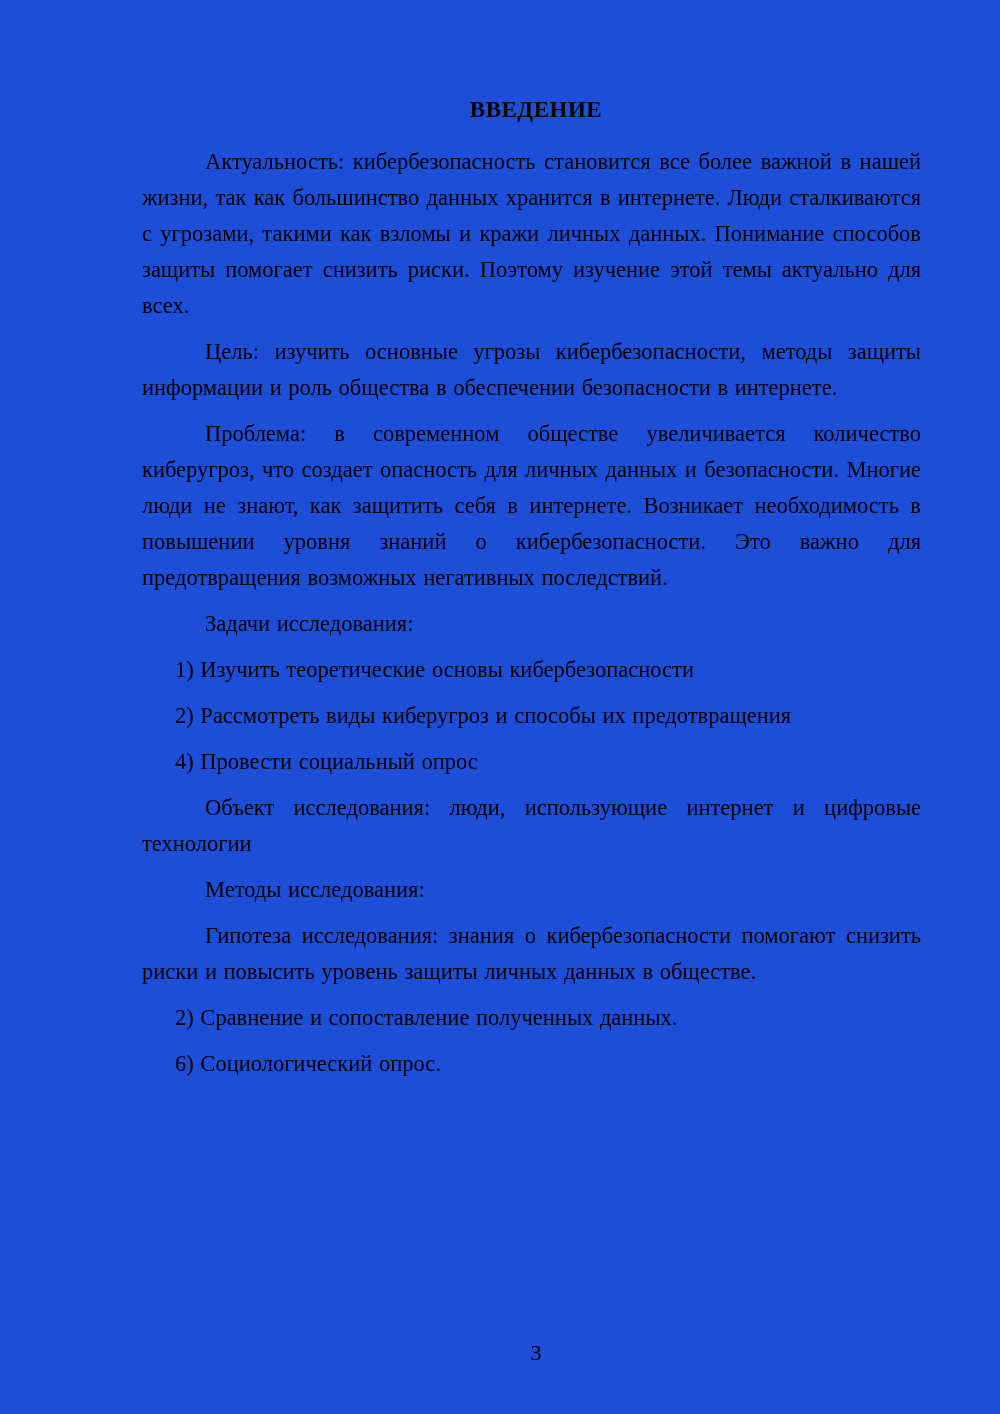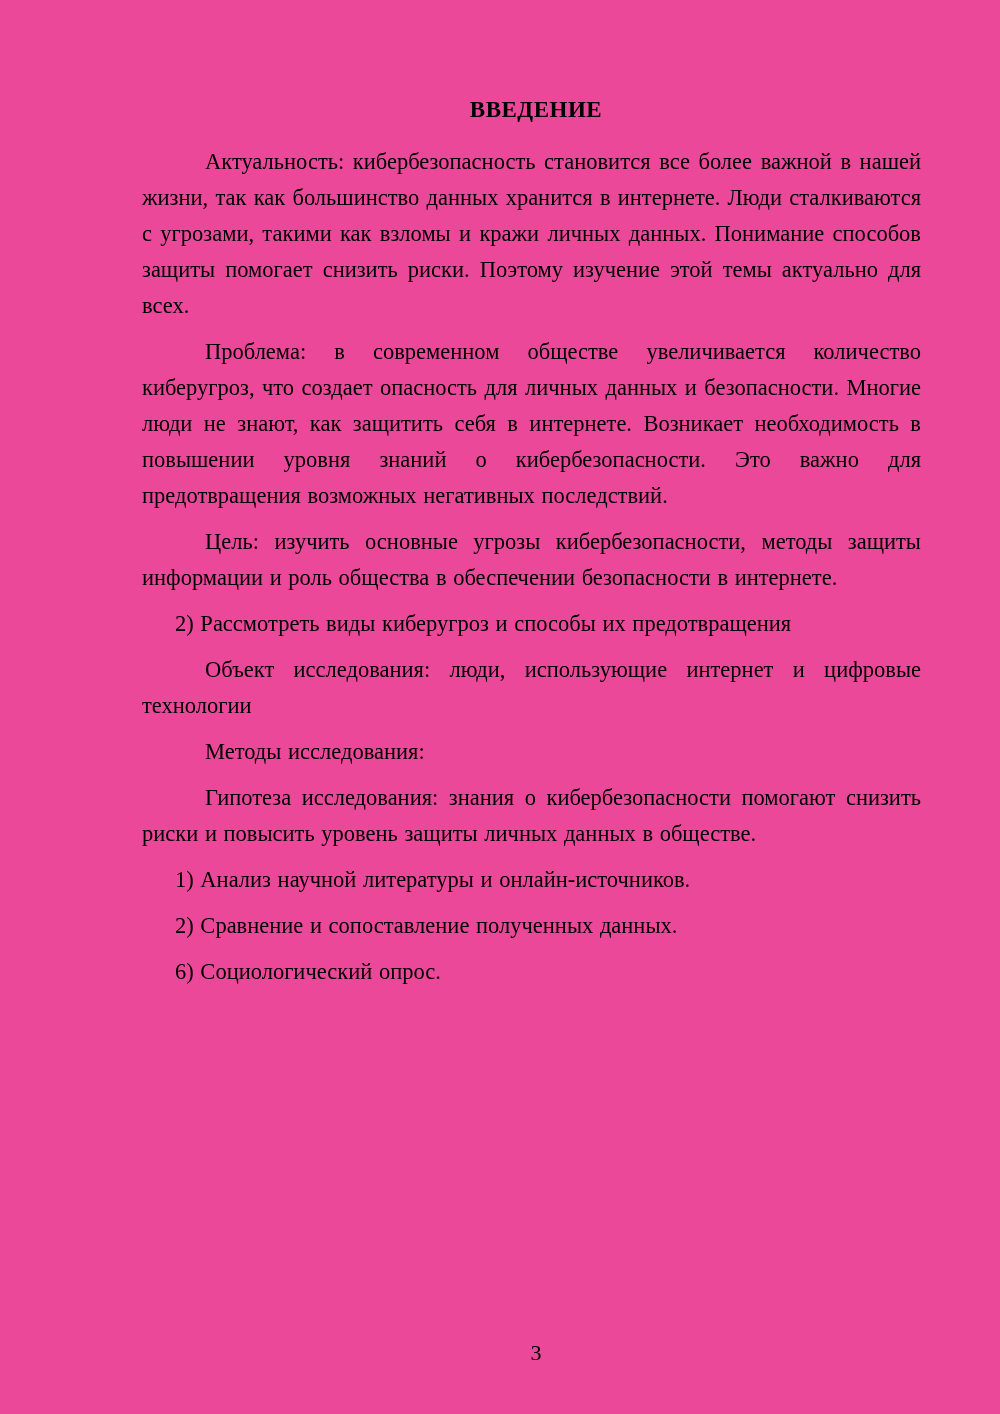--- a/index.html
+++ b/index.html
@@ -13,21 +13,21 @@
     font-family: "Liberation Serif", "DejaVu Serif", serif;
     color: #000000;
     -webkit-font-smoothing: antialiased;
   }
   .page {
     position: relative;
     width: 1000px;
     height: 1414px;
     box-sizing: border-box;
     padding: 92px 70px 0 142px;
-    background: #ec4899;
+    background: #1d4ed8;
     overflow: hidden;
   }
   .doc-title {
     margin: 0 0 16px 0;
     font-size: 23px;
     line-height: 36px;
     font-weight: bold;
     text-align: center;
     letter-spacing: 0.5px;
   }
@@ -61,39 +61,41 @@
 </style>
 </head>
 <body>
 
 <div class="page">
 
   <h1 class="doc-title">ВВЕДЕНИЕ</h1>
 
   <p class="para">Актуальность: кибербезопасность становится все более важной в нашей жизни, так как большинство данных хранится в интернете. Люди сталкиваются с угрозами, такими как взломы и кражи личных данных. Понимание способов защиты помогает снизить риски. Поэтому изучение этой темы актуально для всех.</p>
 
+  <p class="para">Цель: изучить основные угрозы кибербезопасности, методы защиты информации и роль общества в обеспечении безопасности в интернете.</p>
+
   <p class="para">Проблема: в современном обществе увеличивается количество киберугроз, что создает опасность для личных данных и безопасности. Многие люди не знают, как защитить себя в интернете. Возникает необходимость в повышении уровня знаний о кибербезопасности. Это важно для предотвращения возможных негативных последствий.</p>
 
-  <p class="para">Цель: изучить основные угрозы кибербезопасности, методы защиты информации и роль общества в обеспечении безопасности в интернете.</p>
+  <p class="para">Задачи исследования:</p>
 
-
+  <p class="list-item">1) Изучить теоретические основы кибербезопасности</p>
 
   <p class="list-item">2) Рассмотреть виды киберугроз и способы их предотвращения</p>
 
 
+  <p class="list-item">4) Провести социальный опрос</p>
 
 
   <p class="para">Объект исследования: люди, использующие интернет и цифровые технологии</p>
 
 
   <p class="para">Методы исследования:</p>
 
   <p class="para">Гипотеза исследования: знания о кибербезопасности помогают снизить риски и повысить уровень защиты личных данных в обществе.</p>
 
-  <p class="list-item">1) Анализ научной литературы и онлайн-источников.</p>
 
   <p class="list-item">2) Сравнение и сопоставление полученных данных.</p>
 
   <p class="list-item">6) Социологический опрос.</p>
 
   <div class="page-number">3</div>
 
 </div>
 
 </body></html>

